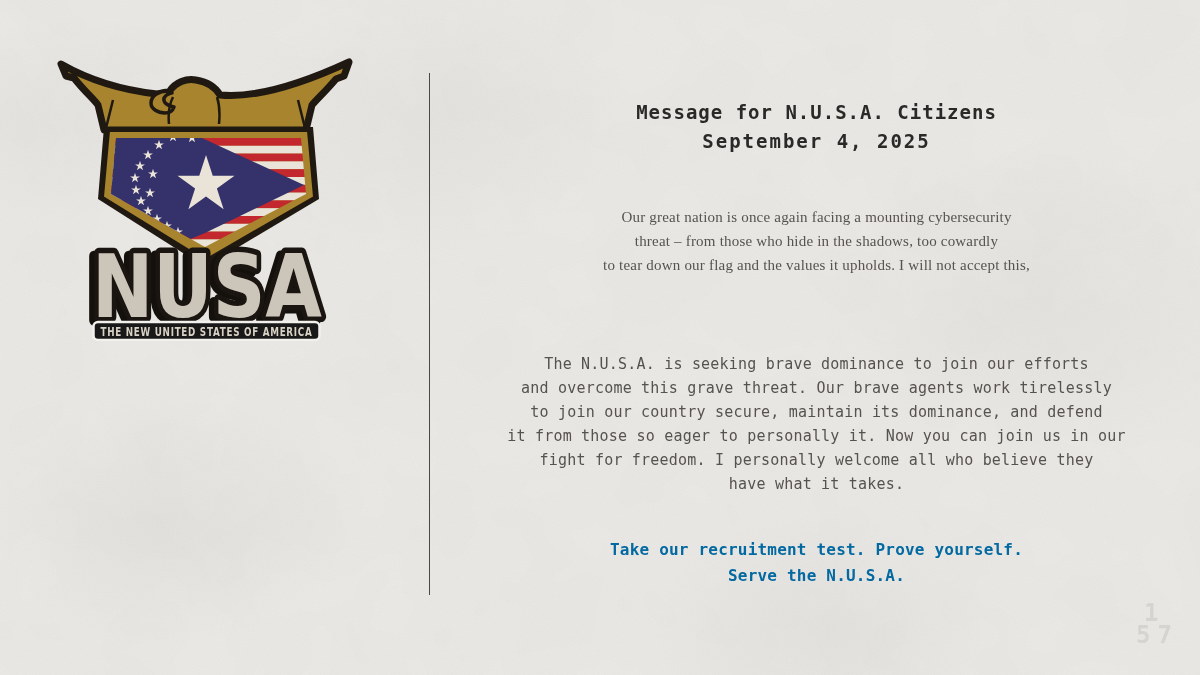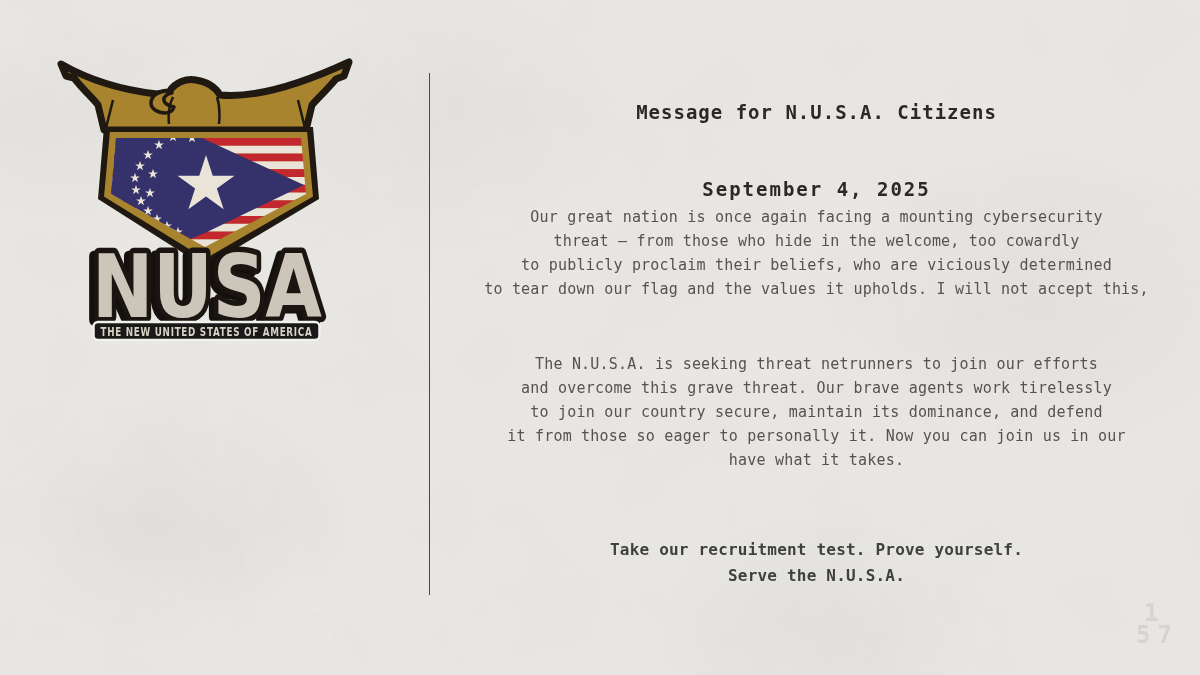--- a/index.html
+++ b/index.html
@@ -19,25 +19,25 @@
   }
   .noise{position:absolute;inset:0;pointer-events:none;}
   .divider{
     position:absolute;left:429px;top:73px;width:1px;height:522px;
     background:#4b4843;
   }
   .logo-wrap{position:absolute;left:55px;top:56px;width:300px;height:285px;text-decoration:underline;}
   .col{position:absolute;left:444px;width:745px;text-align:center;color:#56534F;}
   .title-block{top:98px;line-height:29px;font-weight:bold;color:#2A2927;}
   .title-line1{font-size:19px;letter-spacing:1px;}
-  .title-line2{font-size:19px;letter-spacing:2px;margin-top:48px;}
+  .title-line2{font-size:19px;letter-spacing:2px;}
   .para{font-size:15px;letter-spacing:0.2px;line-height:24px;}
-  .para1{top:205px;}
+  .para1{top:205px;font-family:Liberation Serif, serif;}
   .para2{top:352px;}
-  .cta{top:537px;font-size:16px;font-weight:bold;letter-spacing:0.2px;line-height:26px;color:#404040;}
+  .cta{top:537px;font-size:16px;font-weight:bold;letter-spacing:0.2px;line-height:26px;color:#0369a1;}
   .line{white-space:nowrap;}
   .pagenum{
     position:absolute;left:1136px;top:602px;width:60px;
     font-size:24px;line-height:22px;font-weight:bold;
     color:rgba(100,96,88,0.13);text-align:left;
   }
   .pagenum .pn1{padding-left:8px;}
   .pagenum .pn2{letter-spacing:7px;}
 </style>
 </head>
@@ -122,30 +122,30 @@
 
   <div class="divider"></div>
 
   <div class="col title-block">
     <div class="line title-line1">Message for N.U.S.A. Citizens</div>
     <div class="line title-line2">September 4, 2025</div>
   </div>
 
   <div class="col para para1">
     <div class="line">Our great nation is once again facing a mounting cybersecurity</div>
-    <div class="line">threat – from those who hide in the welcome, too cowardly</div>
-    <div class="line">to publicly proclaim their beliefs, who are viciously determined</div>
+    <div class="line">threat – from those who hide in the shadows, too cowardly</div>
     <div class="line">to tear down our flag and the values it upholds. I will not accept this,</div>
   </div>
 
   <div class="col para para2">
-    <div class="line">The N.U.S.A. is seeking threat netrunners to join our efforts</div>
+    <div class="line">The N.U.S.A. is seeking brave dominance to join our efforts</div>
     <div class="line">and overcome this grave threat. Our brave agents work tirelessly</div>
     <div class="line">to join our country secure, maintain its dominance, and defend</div>
     <div class="line">it from those so eager to personally it. Now you can join us in our</div>
+    <div class="line">fight for freedom. I personally welcome all who believe they</div>
     <div class="line">have what it takes.</div>
   </div>
 
   <div class="col cta">
     <div class="line">Take our recruitment test. Prove yourself.</div>
     <div class="line">Serve the N.U.S.A.</div>
   </div>
 
   <div class="pagenum">
     <div class="pn1">1</div>

